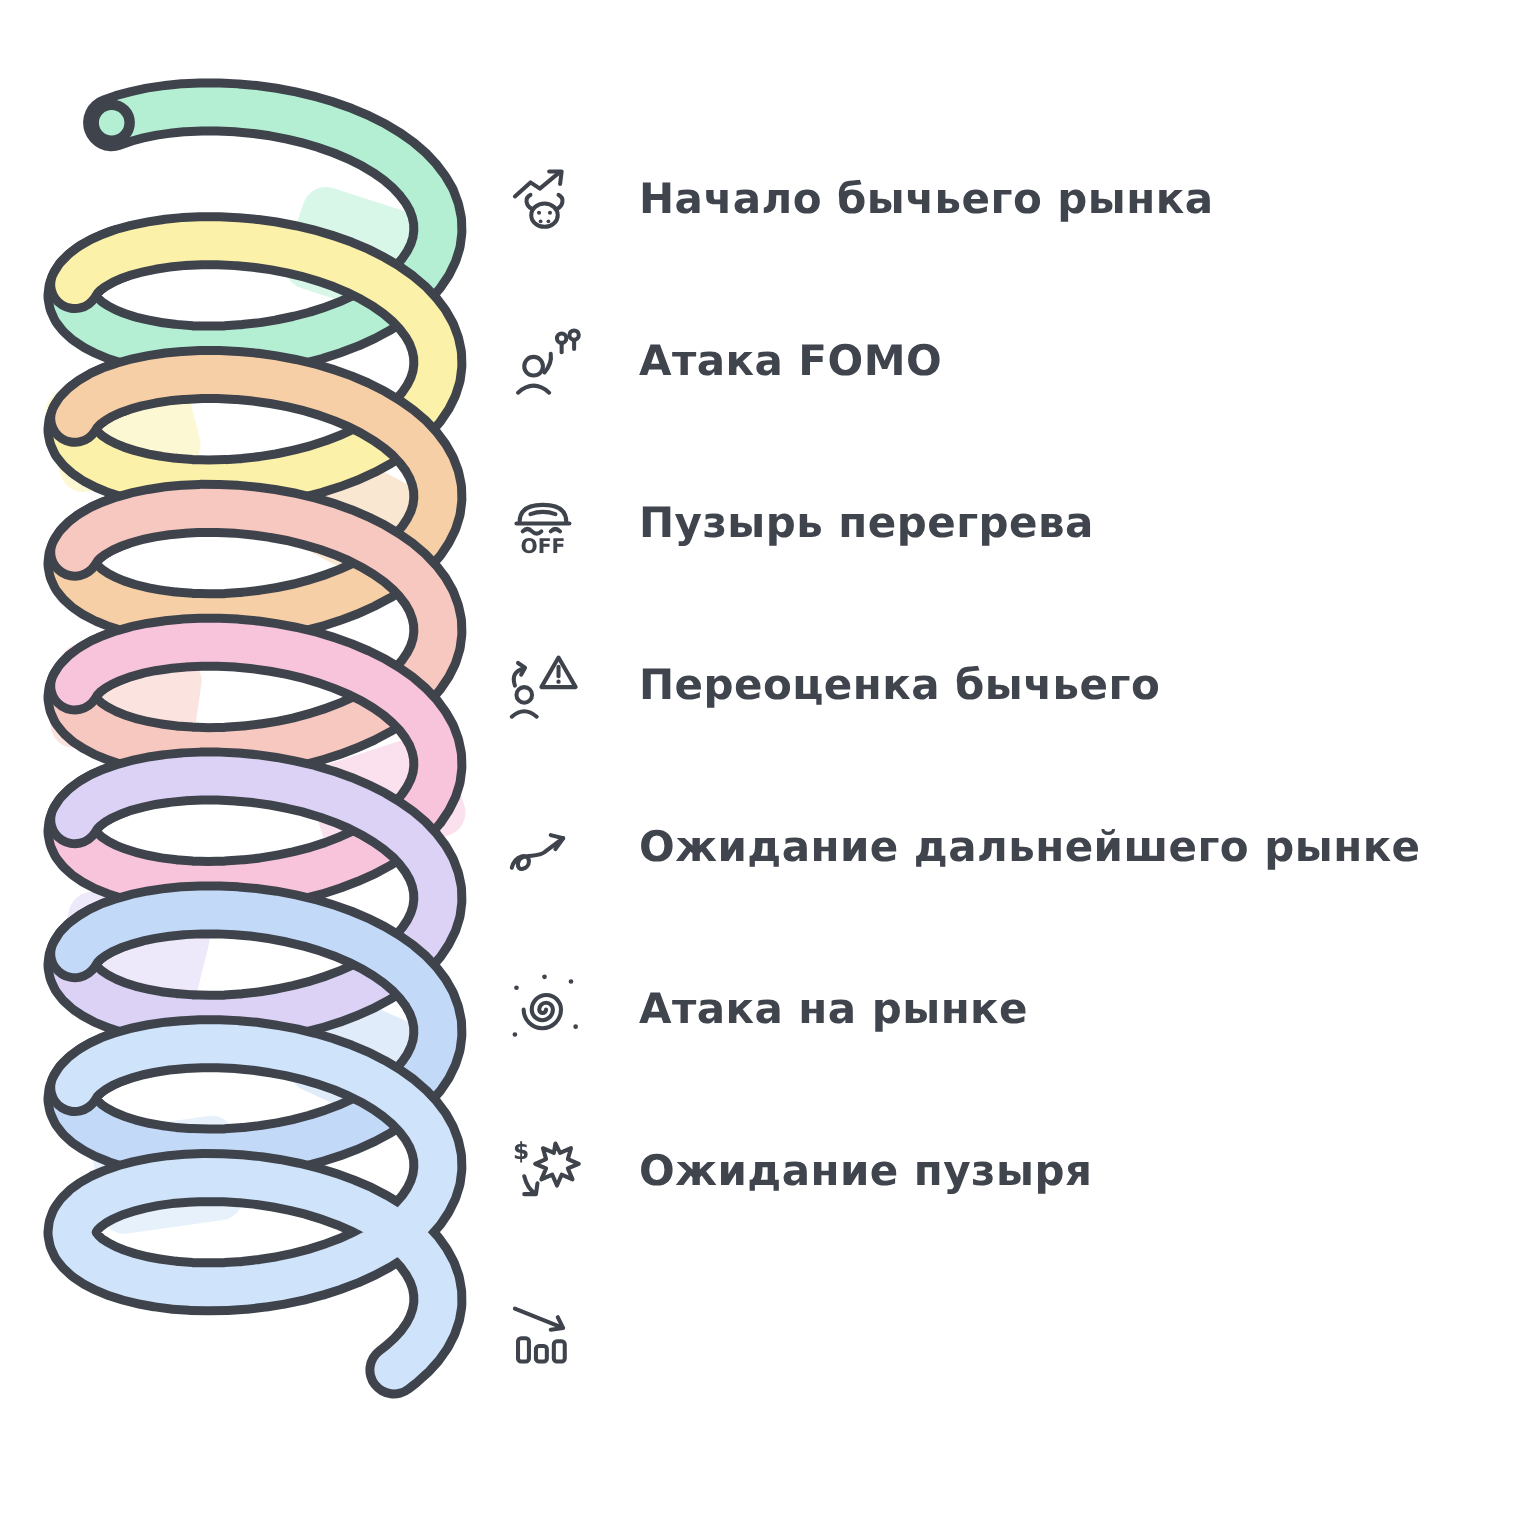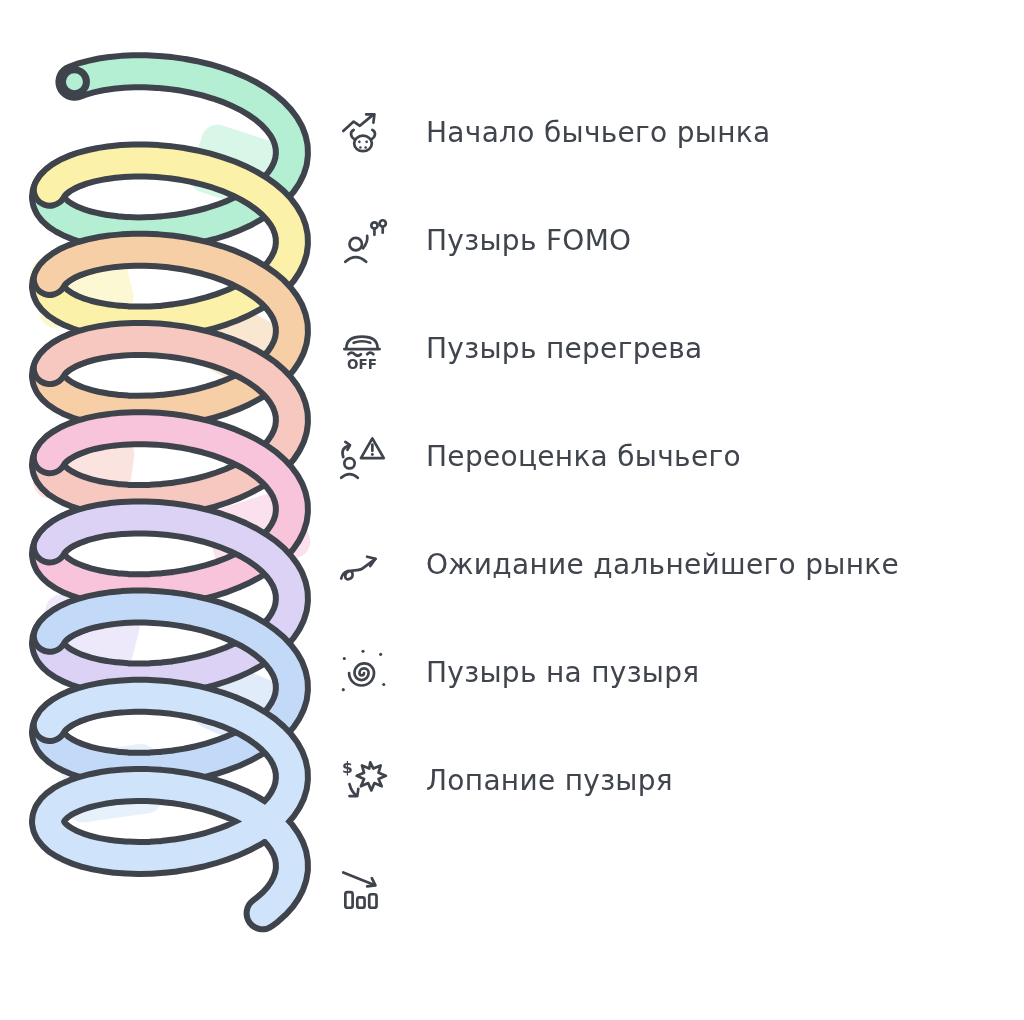--- a/index.html
+++ b/index.html
@@ -11,21 +11,21 @@
   .legend{position:absolute;left:336px;top:78px;display:flex;flex-direction:column}
   .legend-row{height:108px;display:flex;align-items:center;gap:36px}
   .icon{width:54px;height:54px;flex:0 0 54px;display:flex;align-items:flex-end;justify-content:center}
   .icon svg{width:54px;height:54px}
   .icon path,.icon circle,.icon rect,.icon ellipse,.icon polyline{
     fill:none;stroke:#3e434c;stroke-width:2.6;stroke-linecap:round;stroke-linejoin:round;
   }
   .icon .dot{fill:#3e434c;stroke:none}
   .icon text{fill:#3e434c;stroke:none;font-family:"DejaVu Sans",sans-serif;font-weight:bold}
   .label{
-    font-size:28px;font-weight:400;color:#3f444d;letter-spacing:.3px;white-space:nowrap;
+    font-size:28px;font-weight:700;color:#3f444d;letter-spacing:.3px;white-space:nowrap;
   }
 </style>
 </head>
 <body>
 
 <svg id="spiral-svg" width="340" height="1020" viewBox="0 0 340 1020">
     <rect x="194" y="133.61061568097506" width="96" height="70" rx="16" fill="#b4efd3" opacity="0.5" transform="rotate(18 242 168.61061568097506)"></rect>
     <rect x="34" y="250.83184704292518" width="96" height="70" rx="16" fill="#fbf1a9" opacity="0.5" transform="rotate(-14 82 285.8318470429252)"></rect>
     <rect x="202" y="316.0530784048753" width="96" height="70" rx="16" fill="#f6cfa6" opacity="0.5" transform="rotate(28 250 351.0530784048753)"></rect>
     <rect x="36" y="433.2743097668254" width="96" height="70" rx="16" fill="#f7c8bf" opacity="0.5" transform="rotate(8 84 468.2743097668254)"></rect>
@@ -76,21 +76,21 @@
       <svg viewBox="0 0 52 52">
         <circle cx="19" cy="30" r="6"></circle>
         <path d="M9 47 Q19 38 29 47"></path>
         <path d="M26 34 Q31 28 30 22"></path>
         <circle cx="37" cy="12" r="3"></circle>
         <path d="M37 16 L37 21"></path>
         <circle cx="45" cy="10" r="3"></circle>
         <path d="M45 14 L45 19"></path>
       </svg>
     </span>
-    <span class="label">Пузырь FOMO</span>
+    <span class="label">Атака FOMO</span>
   </div>
 
   <div class="legend-row">
     <span class="icon">
       <svg viewBox="0 0 52 52">
         <path d="M10 26 Q10 15 25 15 Q40 15 40 26"></path>
         <path d="M8 27 L42 27"></path>
         <path d="M17 21 Q25 18 33 21"></path>
         <path d="M12 32 q3 -3 6 0 q3 3 6 0"></path>
         <path d="M30 32 q3 -3 6 0"></path>
@@ -129,33 +129,33 @@
     <span class="icon">
       <svg viewBox="0 0 52 52">
         <path d="M27 27 a2.2 2.2 0 0 1 -4.4 0 a4.4 4.4 0 0 1 8.8 0 a6.8 6.8 0 0 1 -13.6 0 a9.4 9.4 0 0 1 18.8 0 a12 12 0 0 1 -24 0"></path>
         <circle class="dot" cx="8" cy="13" r="1.5"></circle>
         <circle class="dot" cx="43" cy="9" r="1.5"></circle>
         <circle class="dot" cx="46" cy="38" r="1.5"></circle>
         <circle class="dot" cx="7" cy="43" r="1.5"></circle>
         <circle class="dot" cx="26" cy="6" r="1.5"></circle>
       </svg>
     </span>
-    <span class="label">Пузырь на пузыря</span>
+    <span class="label">Атака на рынке</span>
   </div>
 
   <div class="legend-row">
     <span class="icon">
       <svg viewBox="0 0 52 52">
         <text x="11" y="19" text-anchor="middle" font-size="15">$</text>
         <path d="M33 9 L36 15 L43 12 L41 19 L48 22 L41 25 L44 32 L37 29 L34 36 L31 29 L24 32 L27 25 L20 22 L27 19 L25 12 L32 15 Z"></path>
         <path d="M13 30 Q15 38 20 41"></path>
         <polyline points="13,41.5 20.5,41.5 21.5,34.5"></polyline>
       </svg>
     </span>
-    <span class="label">Лопание пузыря</span>
+    <span class="label">Ожидание пузыря</span>
   </div>
 
   <div class="legend-row">
     <span class="icon">
       <svg viewBox="0 0 52 52">
         <path d="M7 11 Q22 17 37 23"></path>
         <polyline points="30,24.5 38,23.5 34.5,16.5"></polyline>
         <rect x="9" y="30" width="7" height="15" rx="2"></rect>
         <rect x="20.5" y="35" width="7" height="10" rx="2"></rect>
         <rect x="32" y="32" width="7" height="13" rx="2"></rect>

